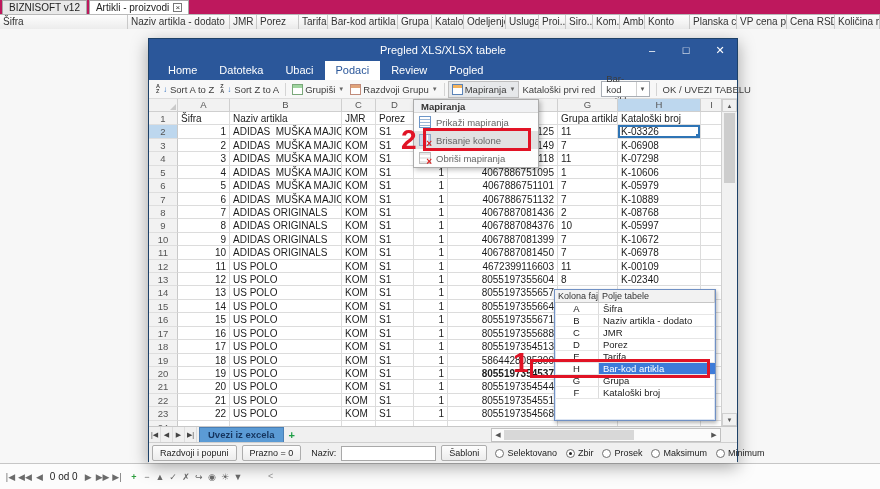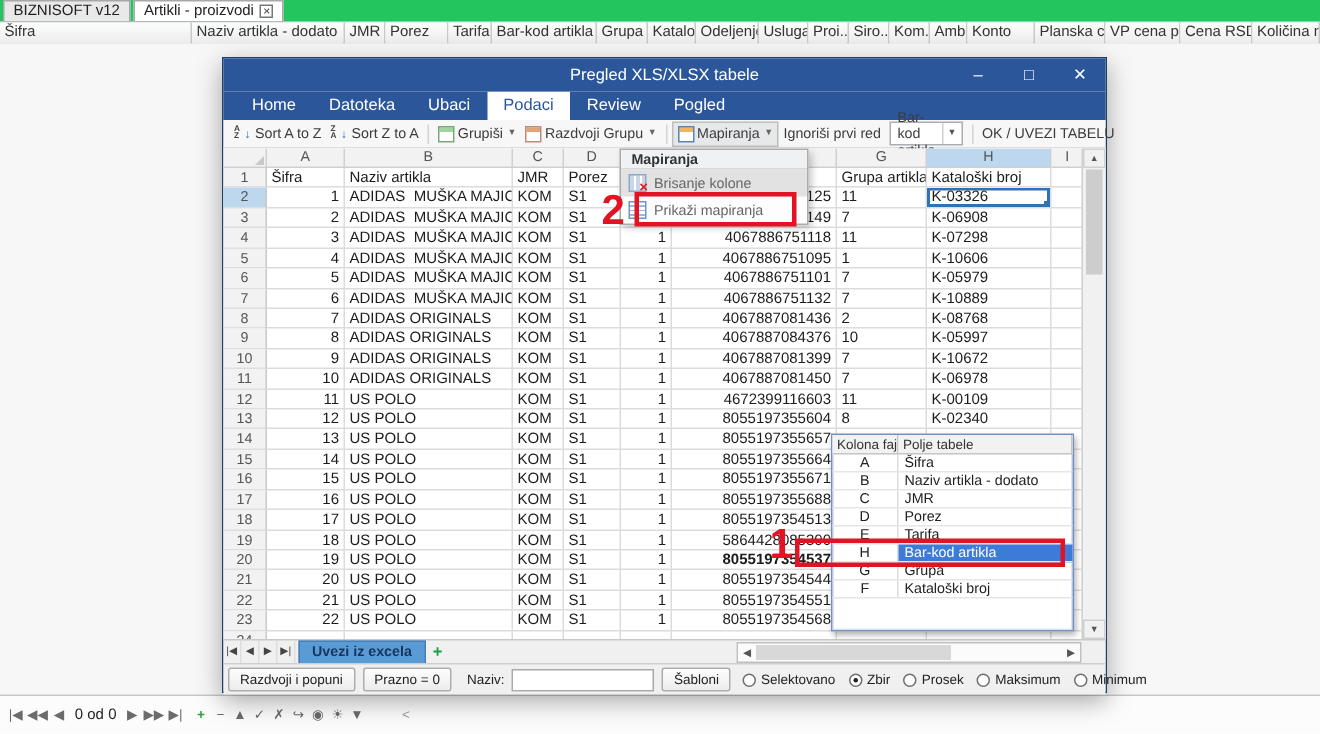--- a/index.html
+++ b/index.html
@@ -1,20 +1,20 @@
 <!DOCTYPE html>
 <html><head>
 <meta charset="utf-8">
 <style>
   html,body{margin:0;padding:0;width:880px;height:489px;overflow:hidden;
     font-family:"Liberation Sans","DejaVu Sans",sans-serif;background:#fff;}
   *{box-sizing:border-box;}
 
   
-  .app-tabbar{position:absolute;left:0;top:0;width:880px;height:15px;background:#22c55e;
+  .app-tabbar{position:absolute;left:0;top:0;width:880px;height:15px;background:#be185d;
     border-bottom:1px solid #b9b9b9;display:flex;align-items:flex-end;font-size:10px;color:#222;}
   .apptab{height:14px;line-height:13px;padding:0 6px;border:1px solid #a8a8a8;border-bottom:none;
     background:#e9e9e9;margin-left:2px;display:flex;align-items:center;gap:4px;white-space:nowrap;}
   .apptab.active{background:#fff;}
   .tabclose{display:inline-block;width:9px;height:9px;line-height:8px;font-size:8px;text-align:center;
     border:1px solid #777;color:#333;background:#fff;}
 
   .app-gridheader{position:absolute;left:0;top:15px;width:880px;height:14px;display:flex;
     border-bottom:1px solid #9db0c4;background:#f6f6f6;}
   .agh{height:14px;line-height:13px;font-size:10px;color:#333;padding:0 3px;white-space:nowrap;
@@ -247,21 +247,21 @@
       <span>Razdvoji Grupu</span>
       <span class="dd">▼</span>
     </span>
     <span class="tsep"></span>
     <span class="tbtn pressed">
       <span class="micon"></span>
       <span>Mapiranja</span>
       <span class="dd">▼</span>
     </span>
     <span class="tbtn">
-      <span>Ignoriši prvi red</span>
+      <span>Kataloški prvi red</span>
     </span>
     <span class="combo">
       <span>Bar-kod artikla</span>
       <span class="dd">▼</span>
     </span>
     <span class="tsep"></span>
     <span class="tbtn">
       <span>OK / UVEZI TABELU</span>
     </span>
   </div>
@@ -570,27 +570,31 @@
     </div>
 
   <div class="vscroll">
     <span class="vs-up">▲</span>
     <span class="vs-th"></span>
     <span class="vs-dn">▼</span>
   </div>
 
   <div class="menu">
     <div class="menuhead">Mapiranja</div>
+    <div class="mitem">
+      <span class="mic mic-doc"></span>
+      <span>Prikaži mapiranja</span>
+    </div>
     <div class="mitem hl">
       <span class="mic mic-grid"></span>
       <span>Brisanje kolone</span>
     </div>
     <div class="mitem">
-      <span class="mic mic-doc"></span>
-      <span>Prikaži mapiranja</span>
+      <span class="mic mic-x"></span>
+      <span>Obriši mapiranja</span>
     </div>
   </div>
 
   <div class="mpanel">
     <div class="mp-head">
       <span class="mp-h" style="width:44px;">Kolona fajla</span>
       <span class="mp-h" style="flex:1;">Polje tabele</span>
     </div>
     <div id="mpRows">
         <div class="mp-row">

